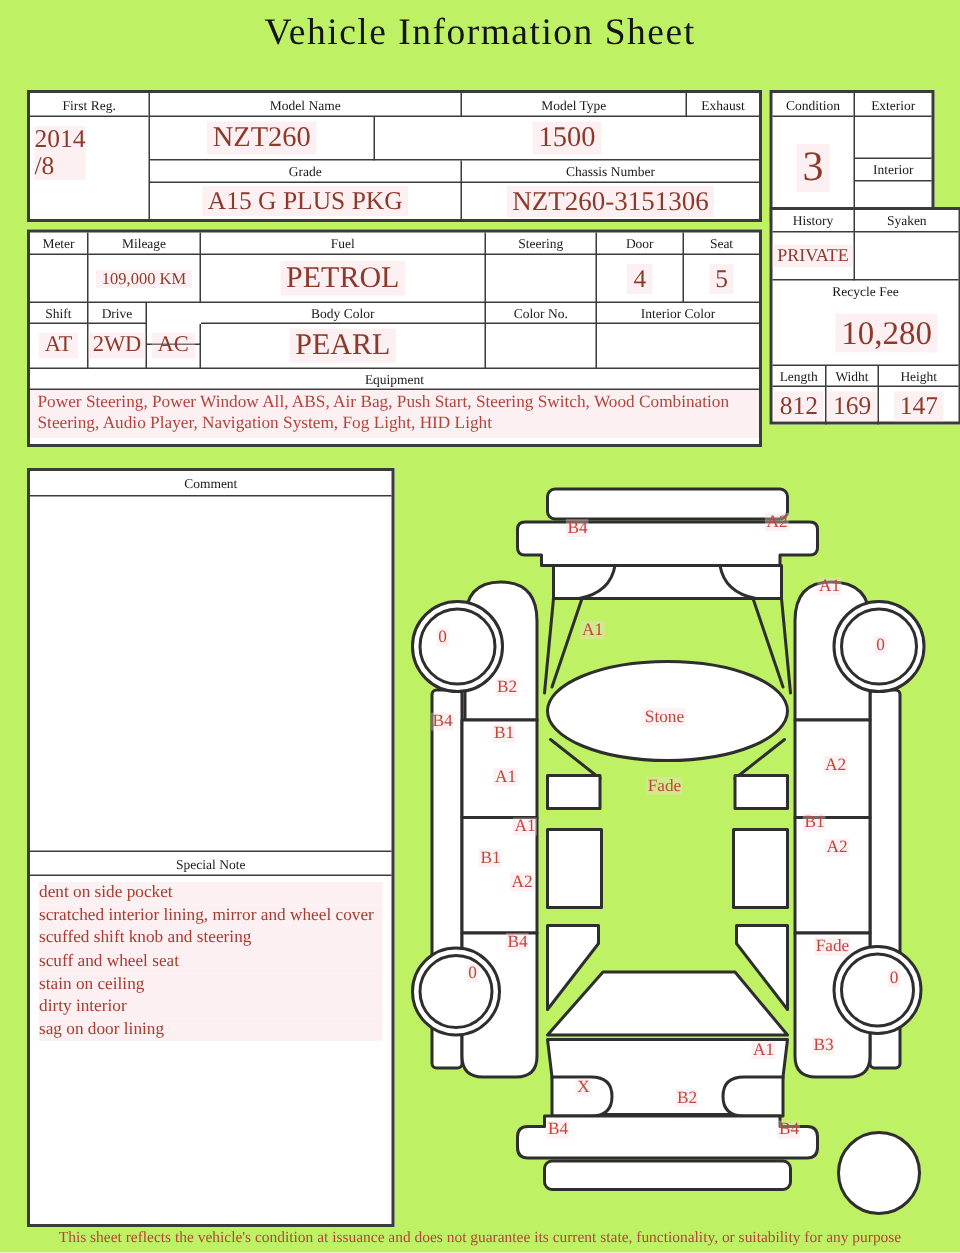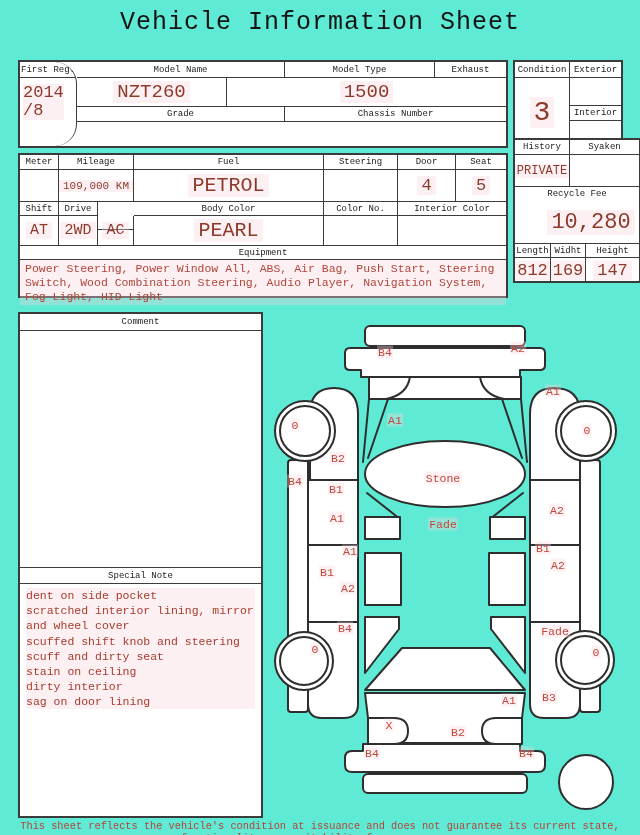--- a/index.html
+++ b/index.html
@@ -1,17 +1,17 @@
 <!DOCTYPE html>
 <html><head>
 <meta charset="utf-8">
 <style>
   html,body{margin:0;padding:0;background:#fff;}
-  .sheet{position:relative;width:640px;height:835px;background:#5eead4;
-    font-family:Liberation Mono, monospace;overflow:hidden;}
+  .sheet{position:relative;width:640px;height:835px;background:#bef264;
+    font-family:Liberation Serif, serif;overflow:hidden;}
   .title{position:absolute;top:8px;left:0;right:0;text-align:center;
     font-size:25px;color:#141414;letter-spacing:1px;font-weight:500;}
   .box{position:absolute;border:2px solid #3b3b3b;box-sizing:border-box;background:#fff;}
   .row{display:flex;box-sizing:border-box;}
   .cell{box-sizing:border-box;display:flex;align-items:center;justify-content:center;overflow:hidden;}
   .col{display:flex;flex-direction:column;box-sizing:border-box;}
   .br{border-right:1.5px solid #3b3b3b;}
   .bb{border-bottom:1.5px solid #3b3b3b;}
   .h{font-size:9px;color:#1a1a1a;}
   .v{color:#8d3a2b;}
@@ -34,21 +34,21 @@
 </style>
 </head>
 <body>
 
 <div class="sheet">
 
   <div class="title">Vehicle Information Sheet</div>
 
   <div class="box" style="left:18px;top:60px;width:490px;height:88px;">
     <div class="row" style="height:100%;">
-      <div class="col br" style="width:57px;border-radius:22px;">
+      <div class="col br" style="width:80px;">
         <div class="cell h bb" style="height:16px;">First Reg.</div>
         <div class="cell v s17" style="flex:1;align-items:flex-start;justify-content:flex-start;">
           <div class="fr">
             <div>2014</div>
             <div>/8</div>
           </div>
         </div>
       </div>
       <div class="col" style="flex:1;">
         <div class="row" style="height:16px;">
@@ -60,20 +60,28 @@
           <div class="cell v s19 br bb" style="width:150px;">
               <span class="hl">NZT260</span>
             </div>
           <div class="cell v s19 bb" style="flex:1;">
               <span class="hl">1500</span>
             </div>
         </div>
         <div class="row" style="height:15px;">
           <div class="cell h br bb" style="width:208px;">Grade</div>
           <div class="cell h bb" style="flex:1;">Chassis Number</div>
+        </div>
+        <div class="row" style="flex:1;">
+          <div class="cell v s17 br" style="width:208px;">
+              <span class="hl">A15 G PLUS PKG</span>
+            </div>
+          <div class="cell v s18" style="flex:1;">
+              <span class="hl">NZT260-3151306</span>
+            </div>
         </div>
       </div>
     </div>
   </div>
 
   <div class="box" style="left:513px;top:60px;width:110px;height:88px;text-align:right;">
     <div class="row" style="height:100%;">
       <div class="col br" style="width:55px;">
         <div class="cell h bb" style="height:16px;">Condition</div>
         <div class="cell v s26" style="flex:1;">
@@ -176,21 +184,21 @@
   </div>
 
   <div class="box" style="left:18px;top:312px;width:245px;height:506px;">
     <div class="cell h bb" style="height:17px;">Comment</div>
     <div style="height:236px;"></div>
     <div class="cell h bb" style="height:17px;border-top:1.5px solid #3b3b3b;">Special Note</div>
     <div class="notes" id="special-note-text">
         <div class="note">dent on side pocket</div>
         <div class="note">scratched interior lining, mirror and wheel cover</div>
         <div class="note">scuffed shift knob and steering</div>
-        <div class="note">scuff and dirty seat</div>
+        <div class="note">scuff and wheel seat</div>
         <div class="note">stain on ceiling</div>
         <div class="note">dirty interior</div>
         <div class="note">sag on door lining</div>
       </div>
   </div>
 
   <div class="diagram" id="diagram">
     <svg width="372" height="508" viewBox="0 0 372 508">
       <g stroke="#2e2e2e" stroke-width="2" fill="#fff" stroke-linejoin="round" stroke-linecap="round">
 

